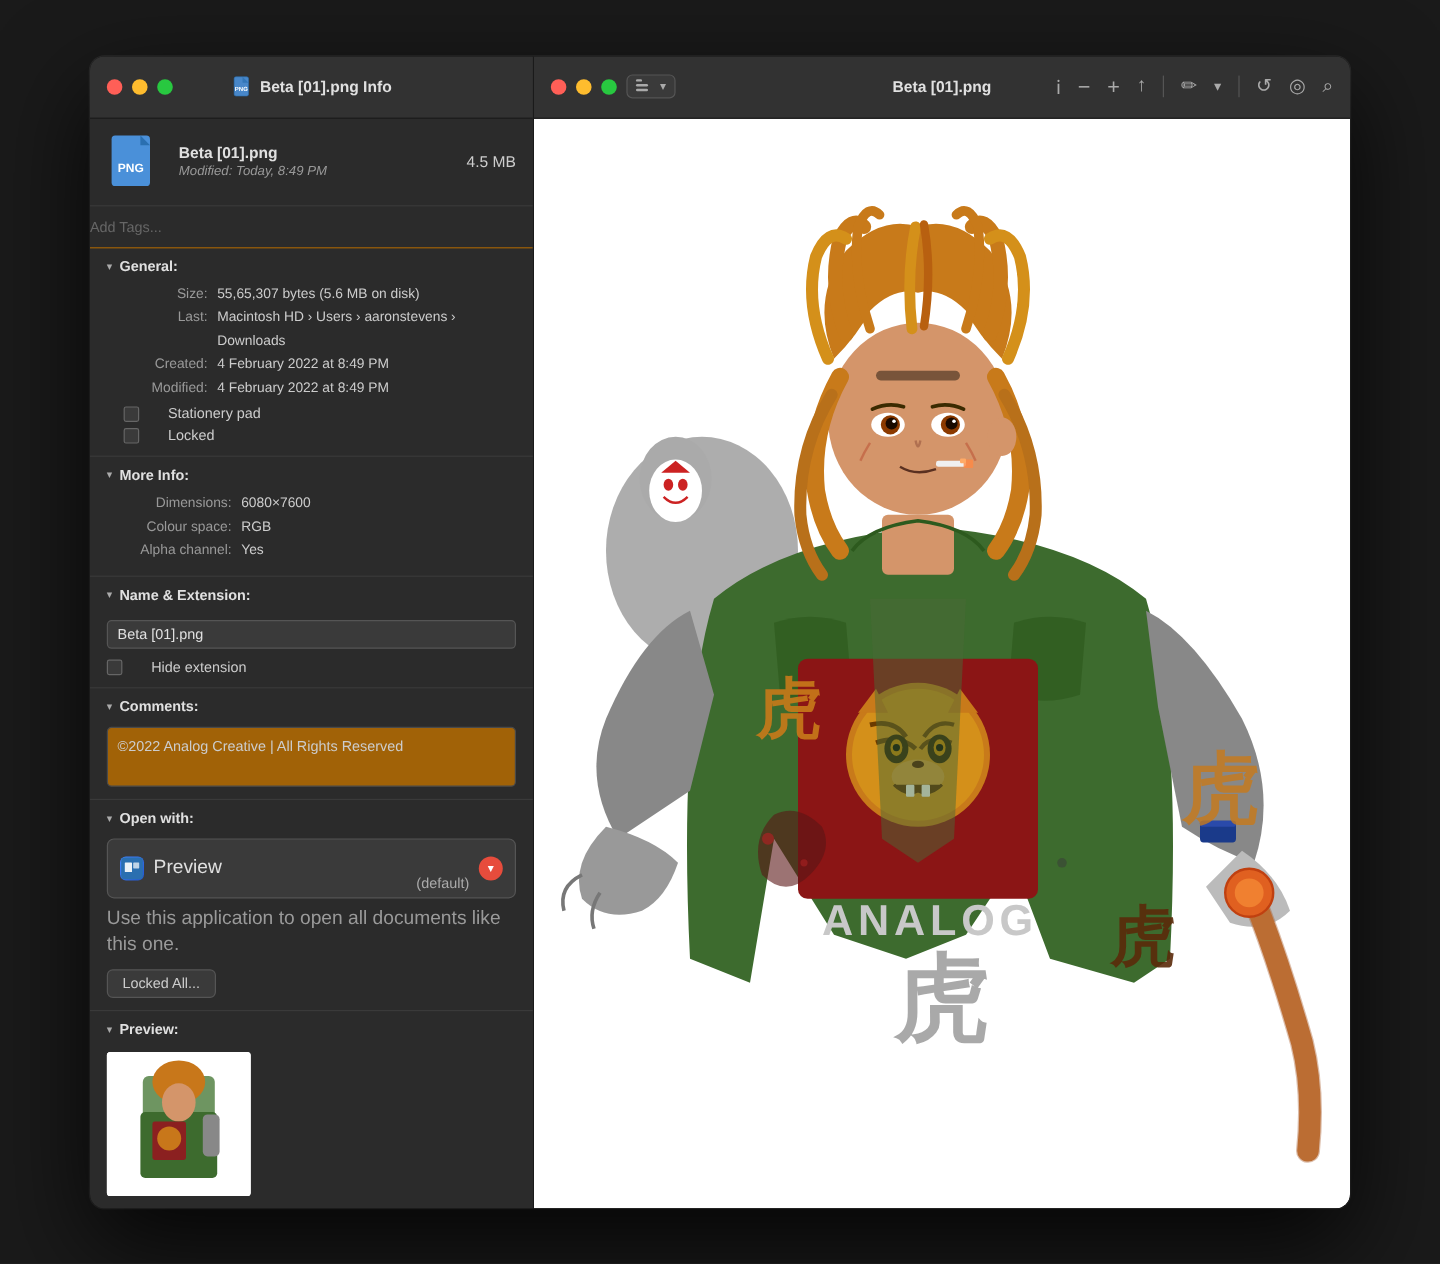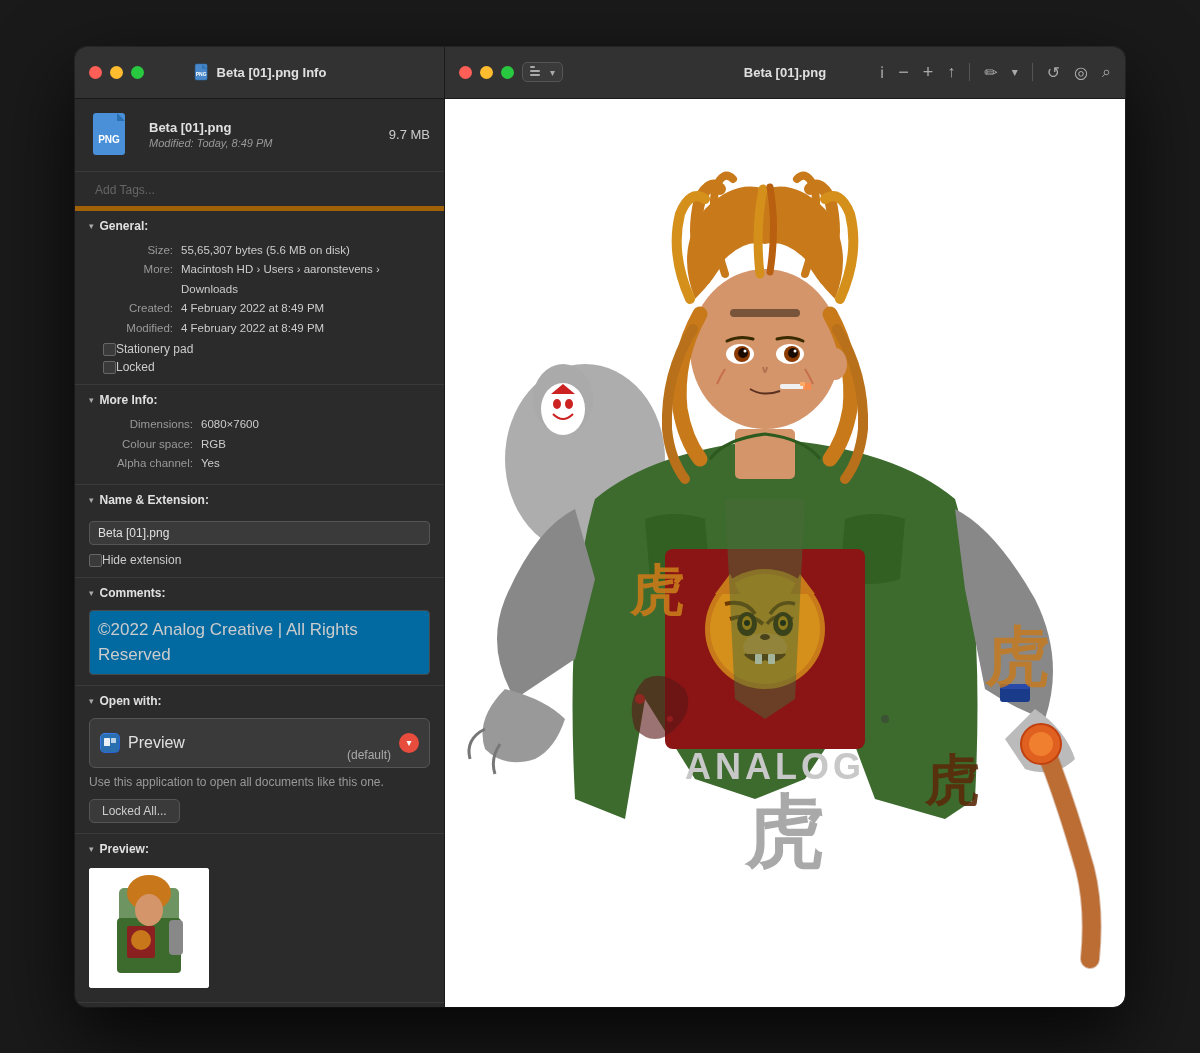--- a/index.html
+++ b/index.html
@@ -93,22 +93,22 @@
       margin-top: 2px;
       font-style: italic;
     }
     .file-size {
       font-size: 13px;
       color: #ccc;
       font-weight: 400;
     }
 
     .tags-row {
-      padding: 8px 20px;
-      border-bottom: 5px solid #a16207;
+      padding: 8px 0;
+      border-bottom: 1px solid #a16207;
     }
     .tags-placeholder {
       font-size: 12px;
       color: #666;
     }
 
     .info-body {
       flex: 1;
       overflow-y: auto;
       padding-bottom: 8px;
@@ -152,21 +152,21 @@
       margin-right: 8px;
       flex-shrink: 0;
     }
     .info-value {
       color: #ccc;
       flex: 1;
     }
     .checkbox-row {
       display: flex;
       align-items: flex-end;
-      gap: 0;
+      gap: 24px;
       font-size: 12px;
       color: #ccc;
       margin-top: 4px;
     }
     .checkbox {
       width: 13px;
       height: 13px;
       border: 1px solid #666;
       border-radius: 2px;
       background: #3a3a3a;
@@ -182,24 +182,24 @@
       padding: 4px 8px;
       width: 100%;
       margin-top: 4px;
       outline: none;
     }
 
     .comments-body {
       padding: 4px 14px 10px 14px;
     }
     .comments-text {
-      font-size: 17px;
+      font-size: 12px;
       color: #ccc;
       line-height: 1.5;
-      background: #0369a1;
+      background: #a16207;
       border: 1px solid #4a4a4a;
       border-radius: 4px;
       padding: 6px 8px;
       min-height: 50px;
     }
 
     .open-with-body {
       padding: 4px 14px 10px 14px;
     }
     .app-selector {
@@ -238,21 +238,21 @@
       height: 20px;
       background: #e74c3c;
       border-radius: 50%;
       display: flex;
       align-items: center;
       justify-content: center;
       color: white;
       font-size: 10px;
     }
     .open-with-hint {
-      font-size: 12px;
+      font-size: 16px;
       color: #999;
       margin-top: 6px;
       line-height: 1.4;
     }
     .change-all-btn {
       background: #3a3a3a;
       border: 1px solid #555;
       border-radius: 5px;
       color: #ccc;
       font-size: 12px;
@@ -387,41 +387,41 @@
     <div class="info-file-header">
       <svg class="file-icon-large" viewBox="0 0 48 48">
         <rect x="4" y="2" width="32" height="42" rx="3" fill="#4a90d9"></rect>
         <path d="M28 2 L36 10 L28 10 Z" fill="#2a6fb0"></path>
         <text x="20" y="32" text-anchor="middle" font-size="10" fill="white" font-weight="bold">PNG</text>
       </svg>
       <div class="file-meta">
         <div class="file-name">Beta [01].png</div>
         <div class="file-modified">Modified: Today, 8:49 PM</div>
       </div>
-      <div class="file-size">9.7 MB</div>
+      <div class="file-size">4.5 MB</div>
     </div>
 
     <div class="tags-row">
       <span class="tags-placeholder">Add Tags...</span>
     </div>
 
     <div class="info-body">
 
       <div class="section">
         <div class="section-header">
           <span class="chevron">▾</span>
           <span class="section-header-text">General:</span>
         </div>
         <div class="section-body">
           <div class="info-row">
             <span class="info-label">Size:</span>
             <span class="info-value">55,65,307 bytes (5.6 MB on disk)</span>
           </div>
           <div class="info-row">
-            <span class="info-label">More:</span>
+            <span class="info-label">Last:</span>
             <span class="info-value">Macintosh HD › Users › aaronstevens › Downloads</span>
           </div>
           <div class="info-row">
             <span class="info-label">Created:</span>
             <span class="info-value">4 February 2022 at 8:49 PM</span>
           </div>
           <div class="info-row">
             <span class="info-label">Modified:</span>
             <span class="info-value">4 February 2022 at 8:49 PM</span>
           </div>

